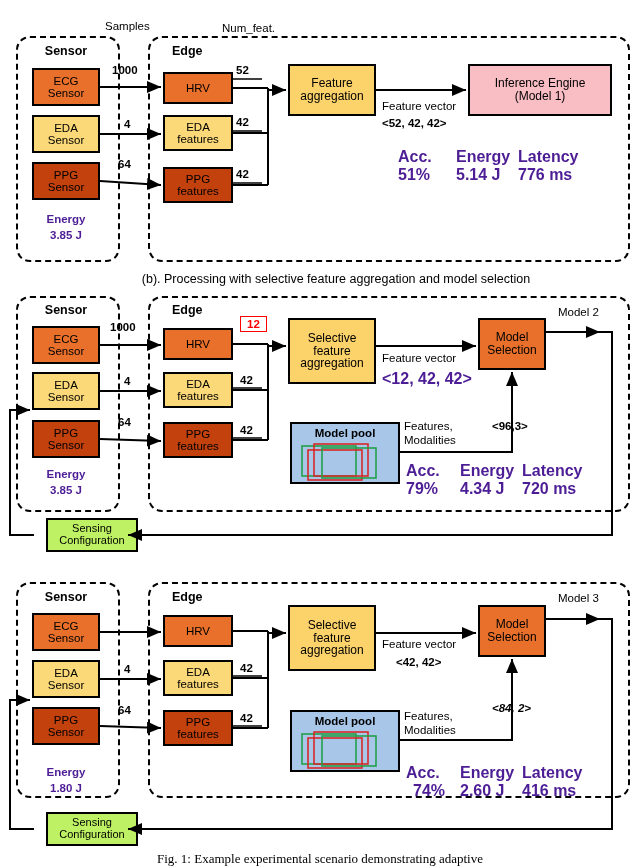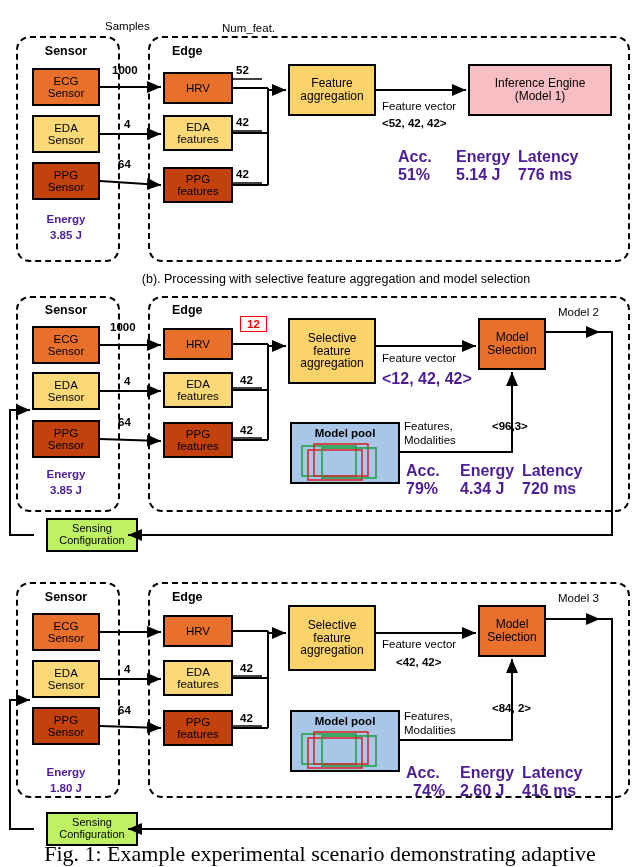--- a/index.html
+++ b/index.html
@@ -34,21 +34,21 @@
   .pink{background:#f9bdc4;}
   .blue{background:#a8c6e8;}
   .white{background:#bef264;margin-left:12px;}
   .lbl{font-size:11.5px;}
   .bold{font-weight:bold;}
   .redbold{color:#4c1d95;font-weight:bold;}
   .hdr{font-size:12.5px;font-weight:bold;}
   svg.lines{position:absolute;left:0;top:0;width:640px;height:867px;pointer-events:none;}
   .figcap{
     position:absolute;left:0;bottom:0;width:640px;text-align:center;
-    font-family:"Liberation Serif", serif;font-size:22px;
+    font-family:"Liberation Serif", serif;font-size:13px;
   }
   .redboxnum{
     border:1.5px solid #ff0000;color:#ff0000;font-weight:bold;
     font-size:11.5px;padding:1px 6px;background:#fff;
   }
   .mp-label{font-size:11.5px;font-weight:bold;}
 </style>
 </head>
 <body>
 
@@ -202,21 +202,21 @@
 
   <div class="abs box orange" style="left:478px;top:605px;width:68px;height:52px;white-space:pre-line;font-size:12px;">Model
 Selection</div>
   <div class="abs lbl" style="left:558px;top:592px;">Model 3</div>
 
   <div class="abs box blue" style="left:290px;top:710px;width:110px;height:62px;"></div>
   <div class="abs mp-label" style="left:290px;top:715px;width:110px;text-align:center;">Model pool</div>
 
   <div class="abs lbl" style="left:404px;top:710px;white-space:pre-line;line-height:1.2;">Features,
 Modalities</div>
-  <div class="abs lbl bold" style="left:492px;top:702px;">&lt;84, 2&gt;</div>
+  <div class="abs lbl bold" style="left:492px;top:702px;font-style:italic;">&lt;84, 2&gt;</div>
 
   <div class="abs redbold" style="left:406px;top:764px;">Acc.</div>
   <div class="abs redbold" style="left:413px;top:782px;">74%</div>
   <div class="abs redbold" style="left:460px;top:764px;">Energy</div>
   <div class="abs redbold" style="left:460px;top:782px;">2.60 J</div>
   <div class="abs redbold" style="left:522px;top:764px;">Latency</div>
   <div class="abs redbold" style="left:522px;top:782px;">416 ms</div>
 
   <div class="abs box white" style="left:34px;top:812px;width:92px;height:34px;white-space:pre-line;font-size:11px;">Sensing
 Configuration</div>

